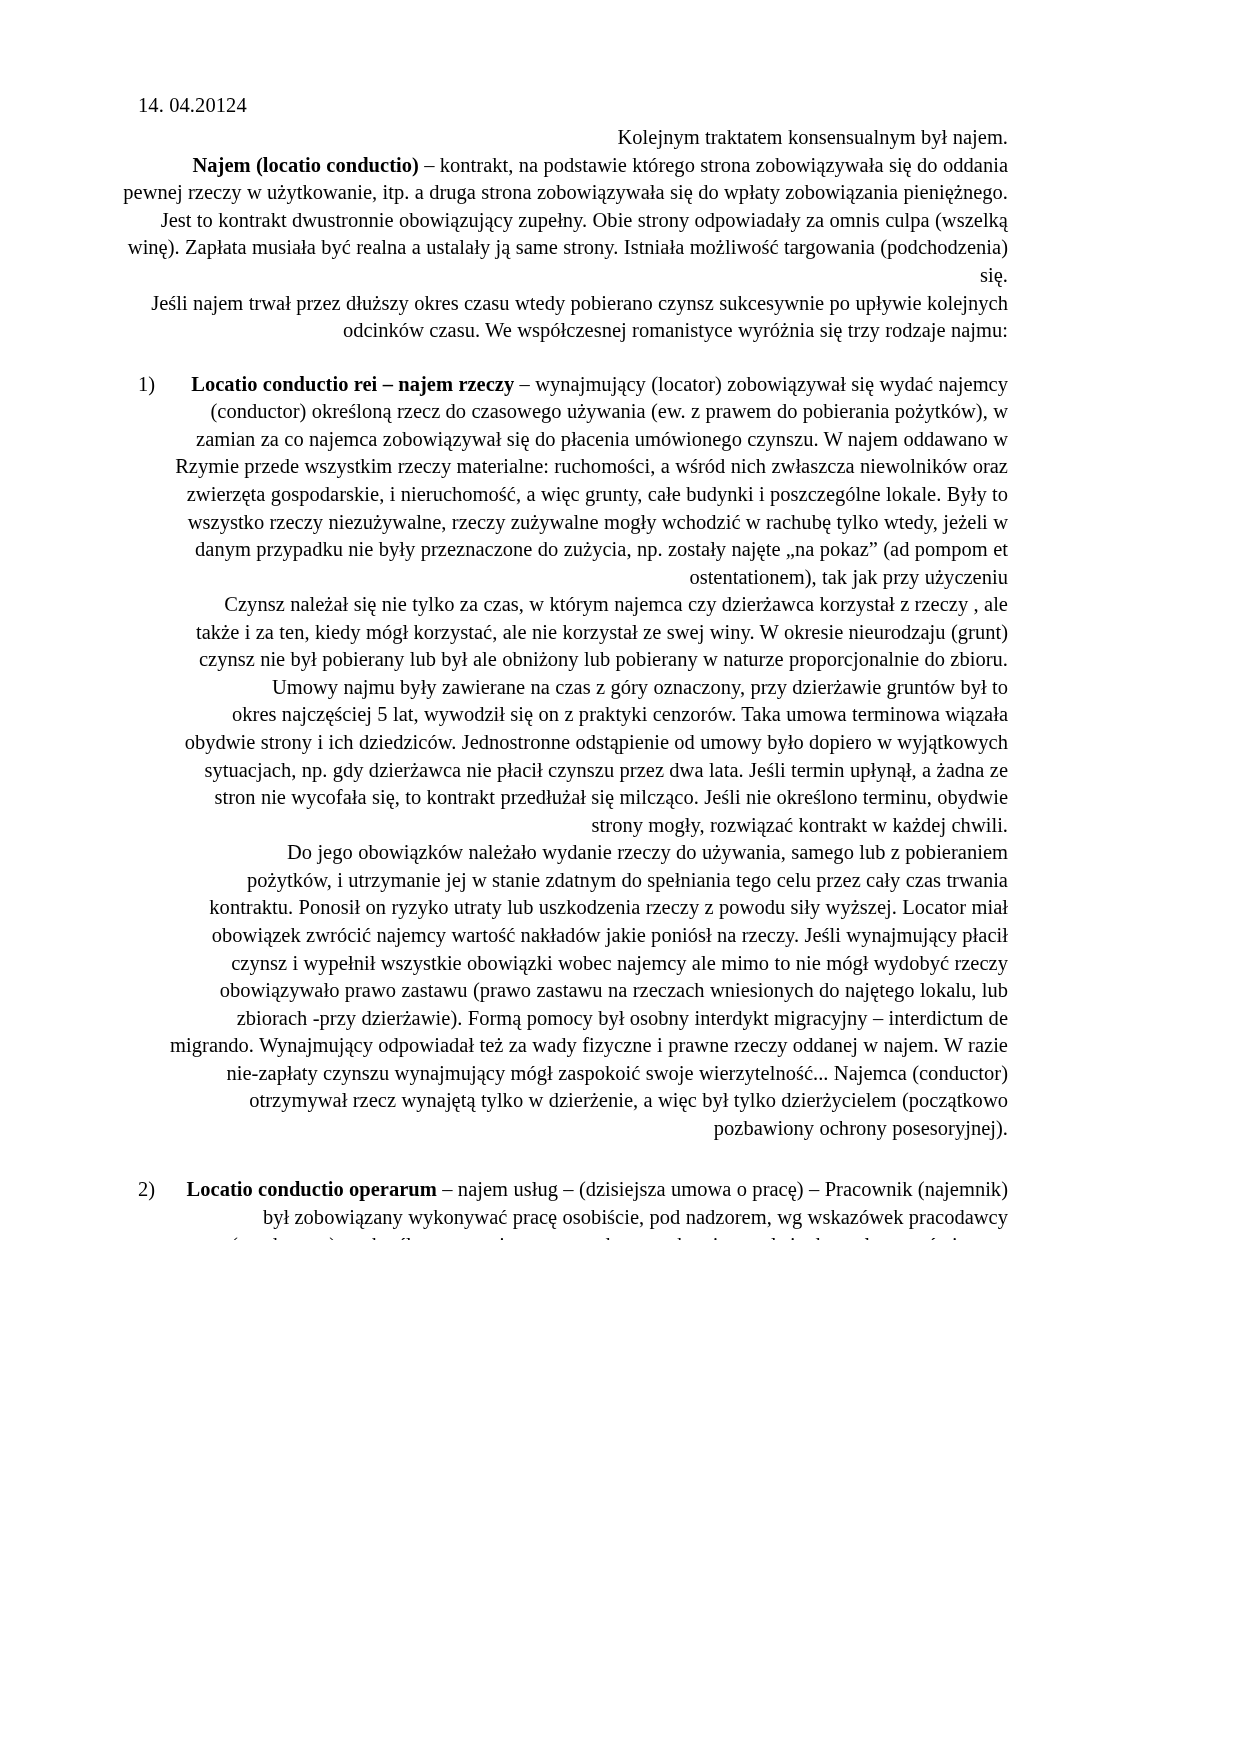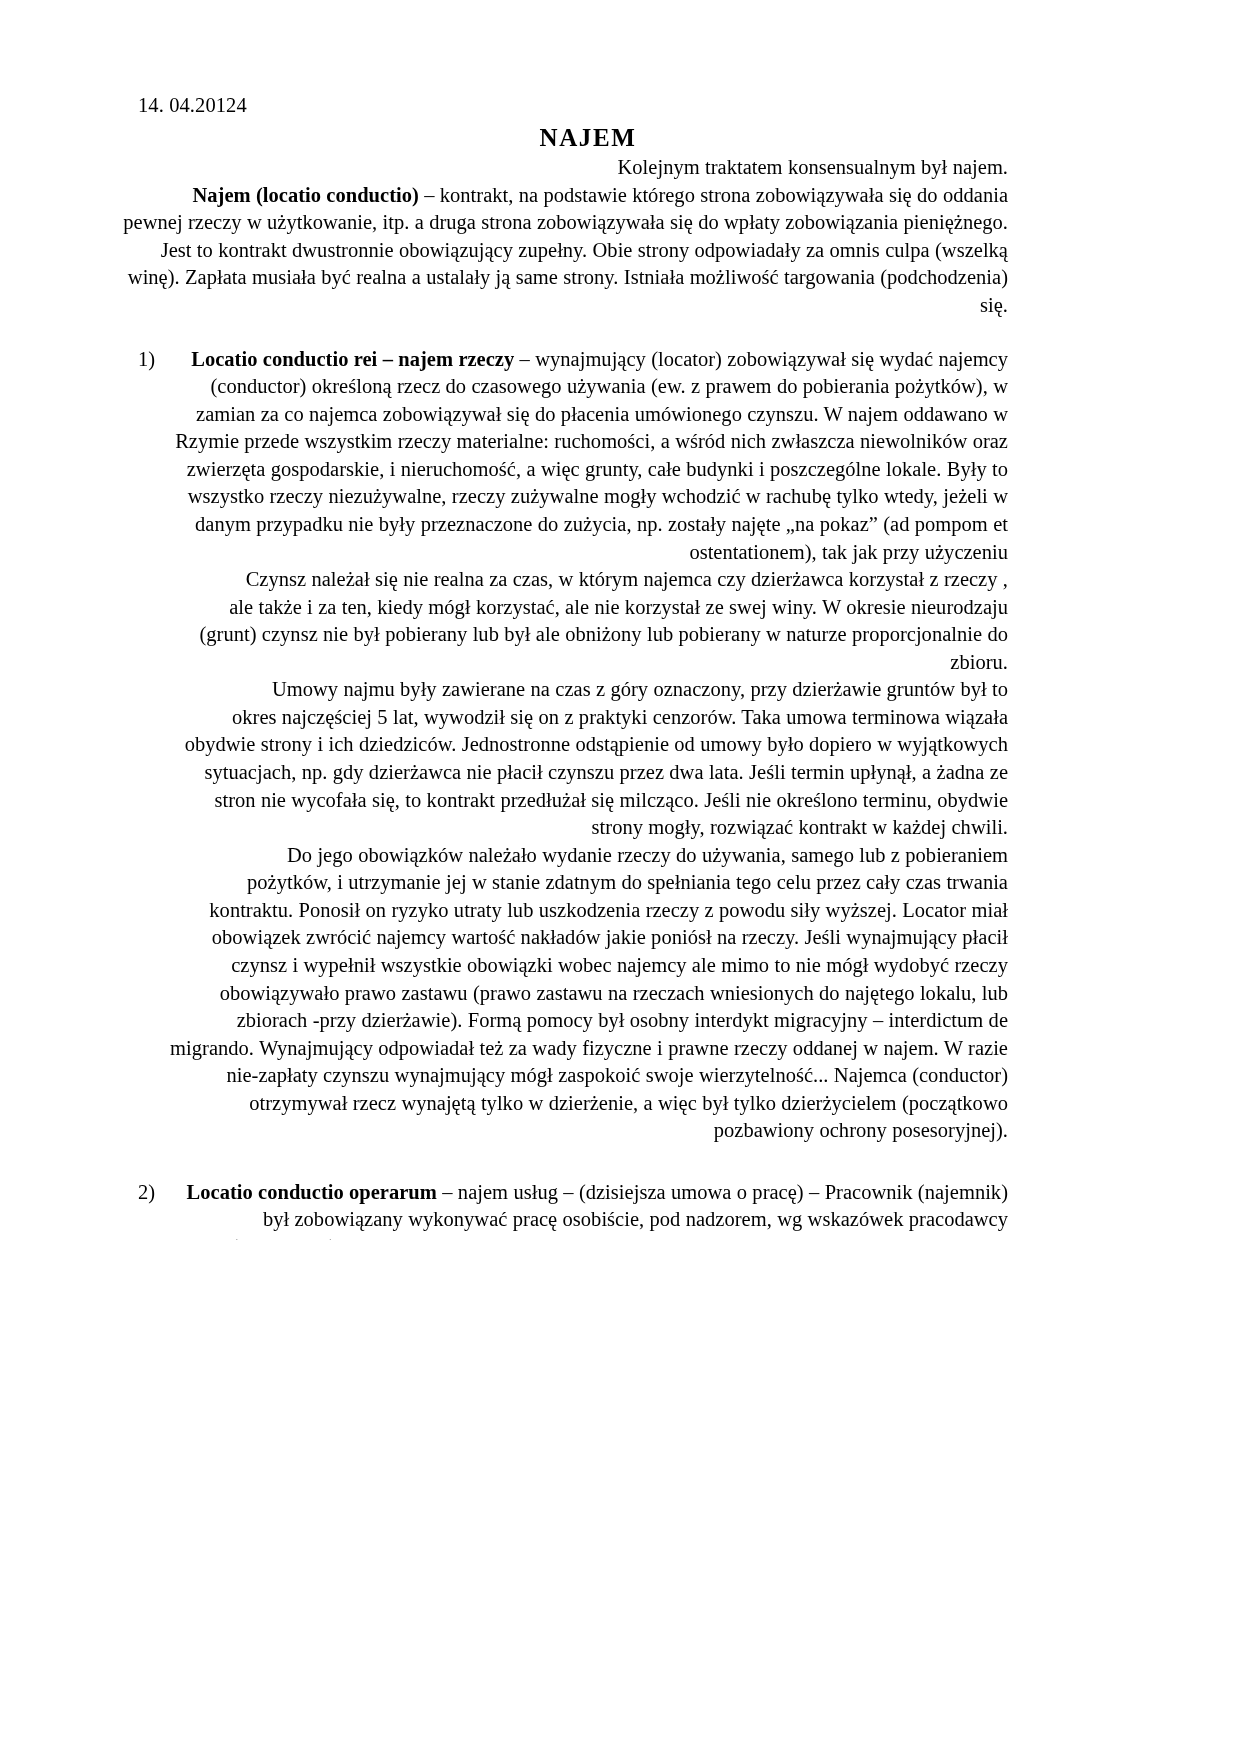--- a/index.html
+++ b/index.html
@@ -79,36 +79,36 @@
   .li-body { width: 838px; }
 </style>
 </head>
 <body>
 
 <div class="page">
   <div class="content">
 
     <div class="date-line">14. 04.20124</div>
 
-    <div class="doc-title">NAJEM</div>
 
     <p class="para">Kolejnym traktatem konsensualnym był najem.</p>
 
     <p class="para indent"><b class="b">Najem (locatio conductio)</b><span> – kontrakt, na podstawie którego strona zobowiązywała się do oddania pewnej rzeczy w użytkowanie, itp. a druga strona zobowiązywała się do wpłaty zobowiązania pieniężnego. Jest to kontrakt dwustronnie obowiązujący zupełny. Obie strony odpowiadały za omnis culpa (wszelką winę). Zapłata musiała być realna a ustalały ją same strony. Istniała możliwość targowania (podchodzenia) się.</span></p>
 
+    <p class="para">Jeśli najem trwał przez dłuższy okres  czasu wtedy pobierano czynsz sukcesywnie po upływie kolejnych odcinków czasu. We współczesnej romanistyce wyróżnia się trzy rodzaje najmu:</p>
 
     <div class="gap-md"></div>
 
     <ol class="numlist">
 
       <li>
         <span class="marker">1)</span>
         <div class="li-body">
           <p class="para"><b class="b">Locatio conductio rei – najem rzeczy</b><span> – wynajmujący (locator) zobowiązywał się wydać najemcy (conductor) określoną rzecz do czasowego używania (ew. z prawem do pobierania pożytków), w zamian za co najemca zobowiązywał się do płacenia umówionego czynszu. W najem oddawano w Rzymie przede wszystkim rzeczy materialne: ruchomości, a wśród nich zwłaszcza niewolników oraz zwierzęta gospodarskie, i nieruchomość, a więc grunty, całe budynki i poszczególne lokale. Były to wszystko rzeczy niezużywalne, rzeczy zużywalne mogły wchodzić w rachubę tylko wtedy, jeżeli w danym przypadku nie były przeznaczone do zużycia, np. zostały najęte „na pokaz” (ad pompom et ostentationem), tak jak przy użyczeniu</span></p>
-          <p class="para indent">Czynsz należał się nie realna za czas, w którym najemca czy dzierżawca korzystał z rzeczy , ale także i za ten, kiedy mógł korzystać, ale nie korzystał ze swej winy. W okresie nieurodzaju (grunt) czynsz nie był pobierany lub był  ale obniżony lub pobierany w naturze proporcjonalnie do zbioru.</p>
+          <p class="para indent">Czynsz należał się nie tylko za czas, w którym najemca czy dzierżawca korzystał z rzeczy , ale także i za ten, kiedy mógł korzystać, ale nie korzystał ze swej winy. W okresie nieurodzaju (grunt) czynsz nie był pobierany lub był  ale obniżony lub pobierany w naturze proporcjonalnie do zbioru.</p>
           <p class="para indent">Umowy najmu były zawierane na czas z góry oznaczony,  przy dzierżawie gruntów był to okres najczęściej 5 lat, wywodził się on z praktyki cenzorów.  Taka umowa terminowa wiązała obydwie strony i ich dziedziców. Jednostronne odstąpienie od umowy było dopiero w wyjątkowych sytuacjach, np. gdy dzierżawca nie płacił czynszu przez dwa lata. Jeśli termin upłynął, a żadna ze stron nie wycofała się, to kontrakt przedłużał się milcząco. Jeśli nie określono terminu, obydwie strony mogły, rozwiązać kontrakt w każdej chwili.</p>
           <p class="para indent">Do jego obowiązków należało wydanie rzeczy do używania, samego lub z pobieraniem pożytków, i utrzymanie jej w stanie zdatnym do spełniania tego celu przez cały czas trwania kontraktu. Ponosił on ryzyko utraty lub uszkodzenia rzeczy z powodu siły wyższej. Locator miał obowiązek zwrócić najemcy wartość nakładów jakie poniósł na rzeczy. Jeśli wynajmujący płacił czynsz i wypełnił wszystkie obowiązki wobec najemcy ale mimo to nie mógł wydobyć rzeczy obowiązywało prawo zastawu (prawo zastawu na rzeczach wniesionych do najętego lokalu, lub zbiorach -przy dzierżawie). Formą pomocy był osobny interdykt migracyjny – interdictum de migrando. Wynajmujący odpowiadał też za wady fizyczne i prawne rzeczy oddanej w najem.  W razie nie-zapłaty czynszu wynajmujący mógł zaspokoić swoje wierzytelność...  Najemca (conductor) otrzymywał rzecz wynajętą tylko w dzierżenie, a więc był tylko dzierżycielem (początkowo pozbawiony ochrony posesoryjnej).</p>
         </div>
       </li>
 
       <div class="gap-lg"></div>
 
       <li>
         <span class="marker">2)</span>
         <div class="li-body">

